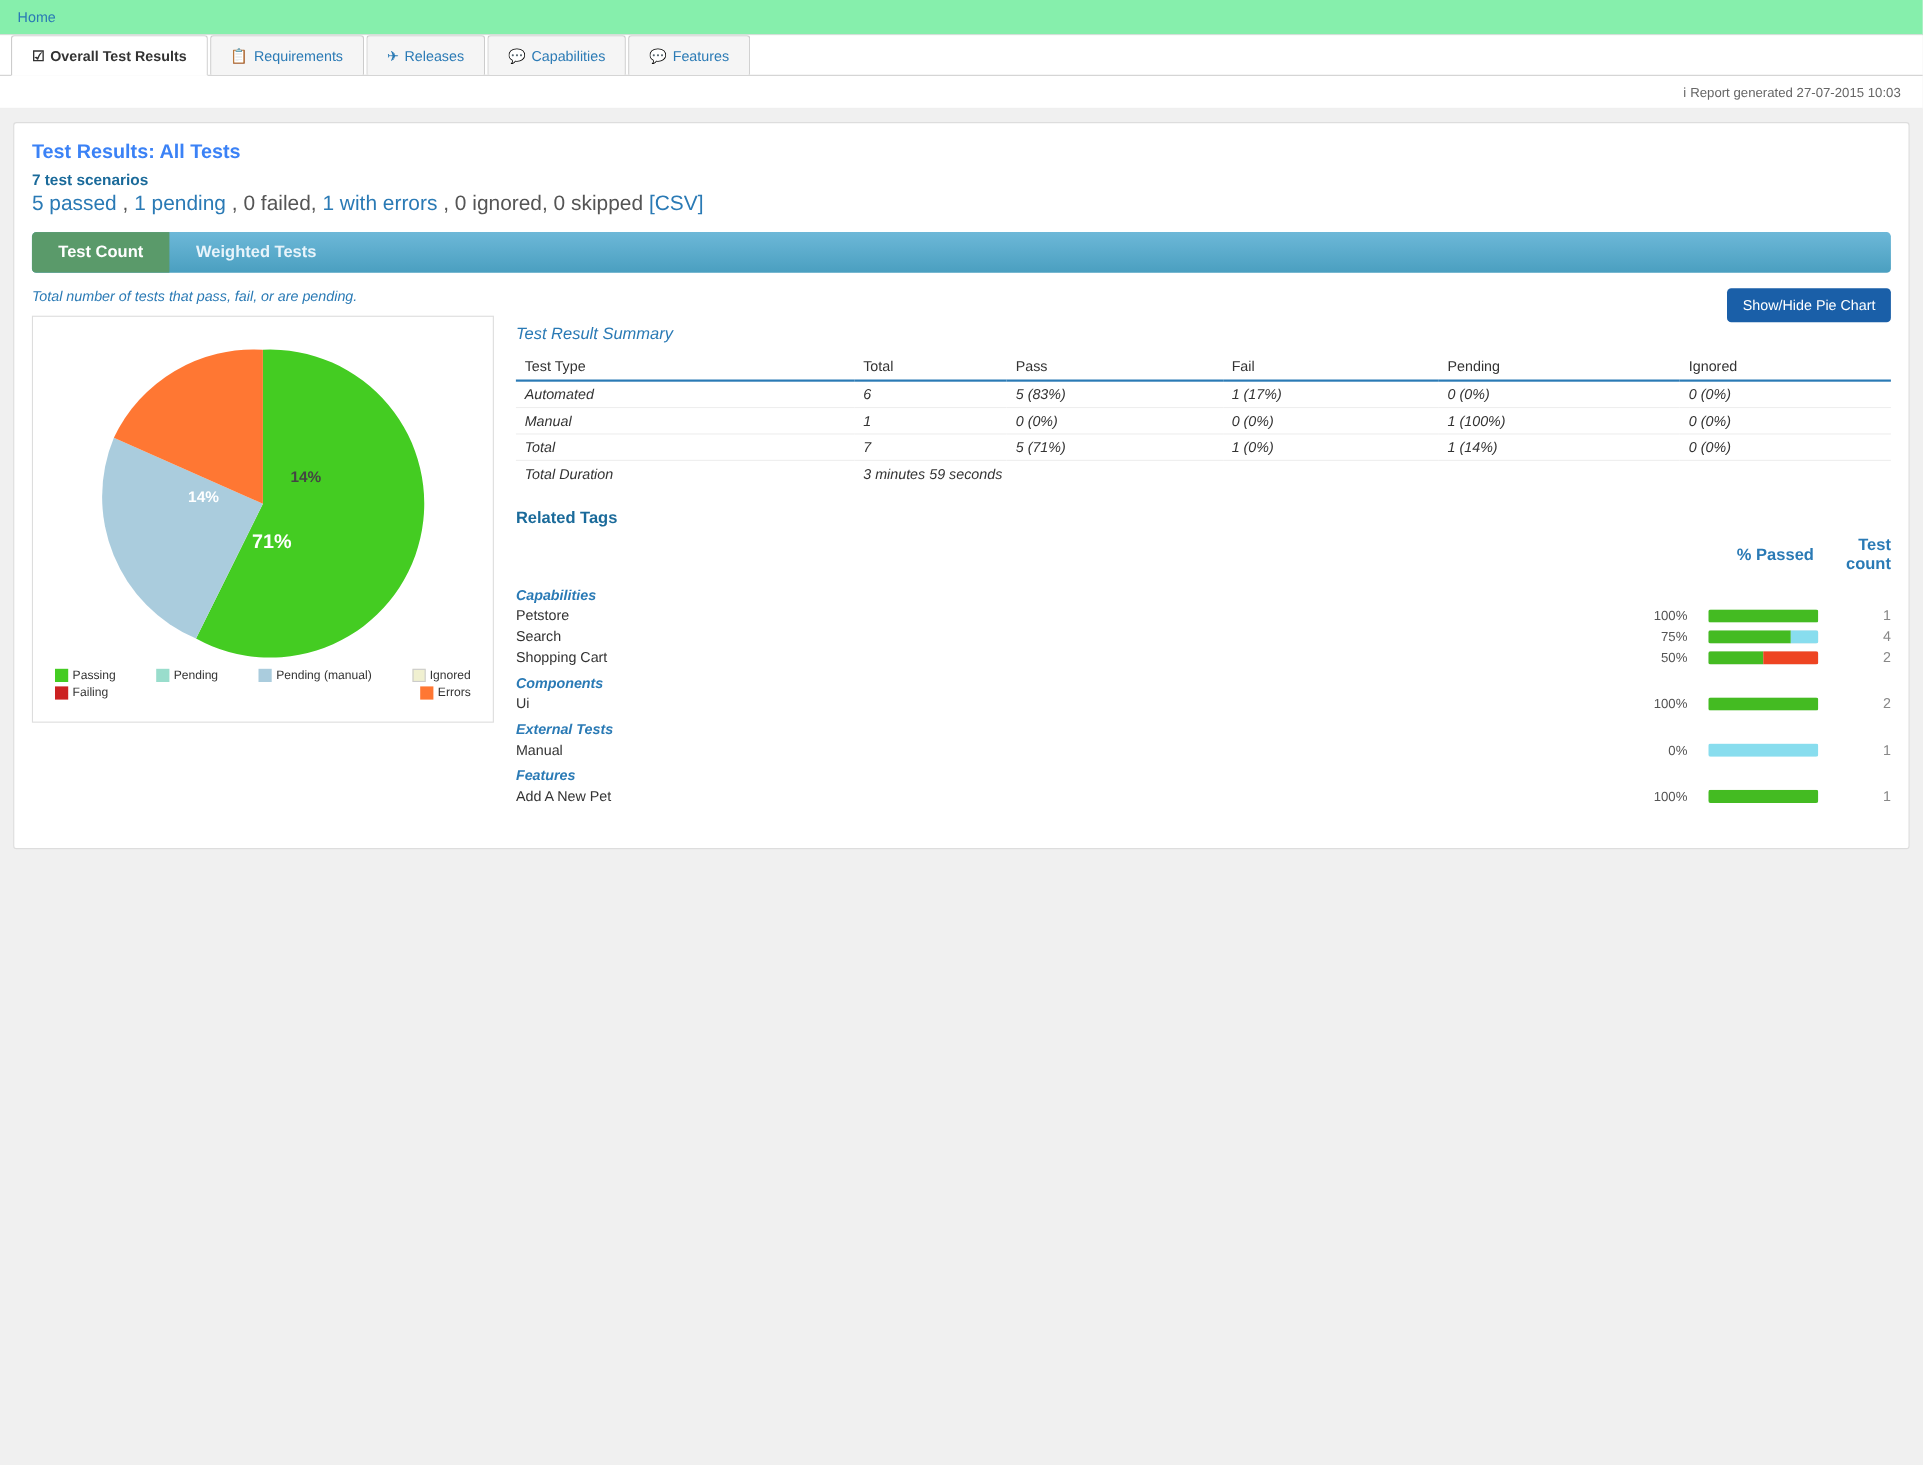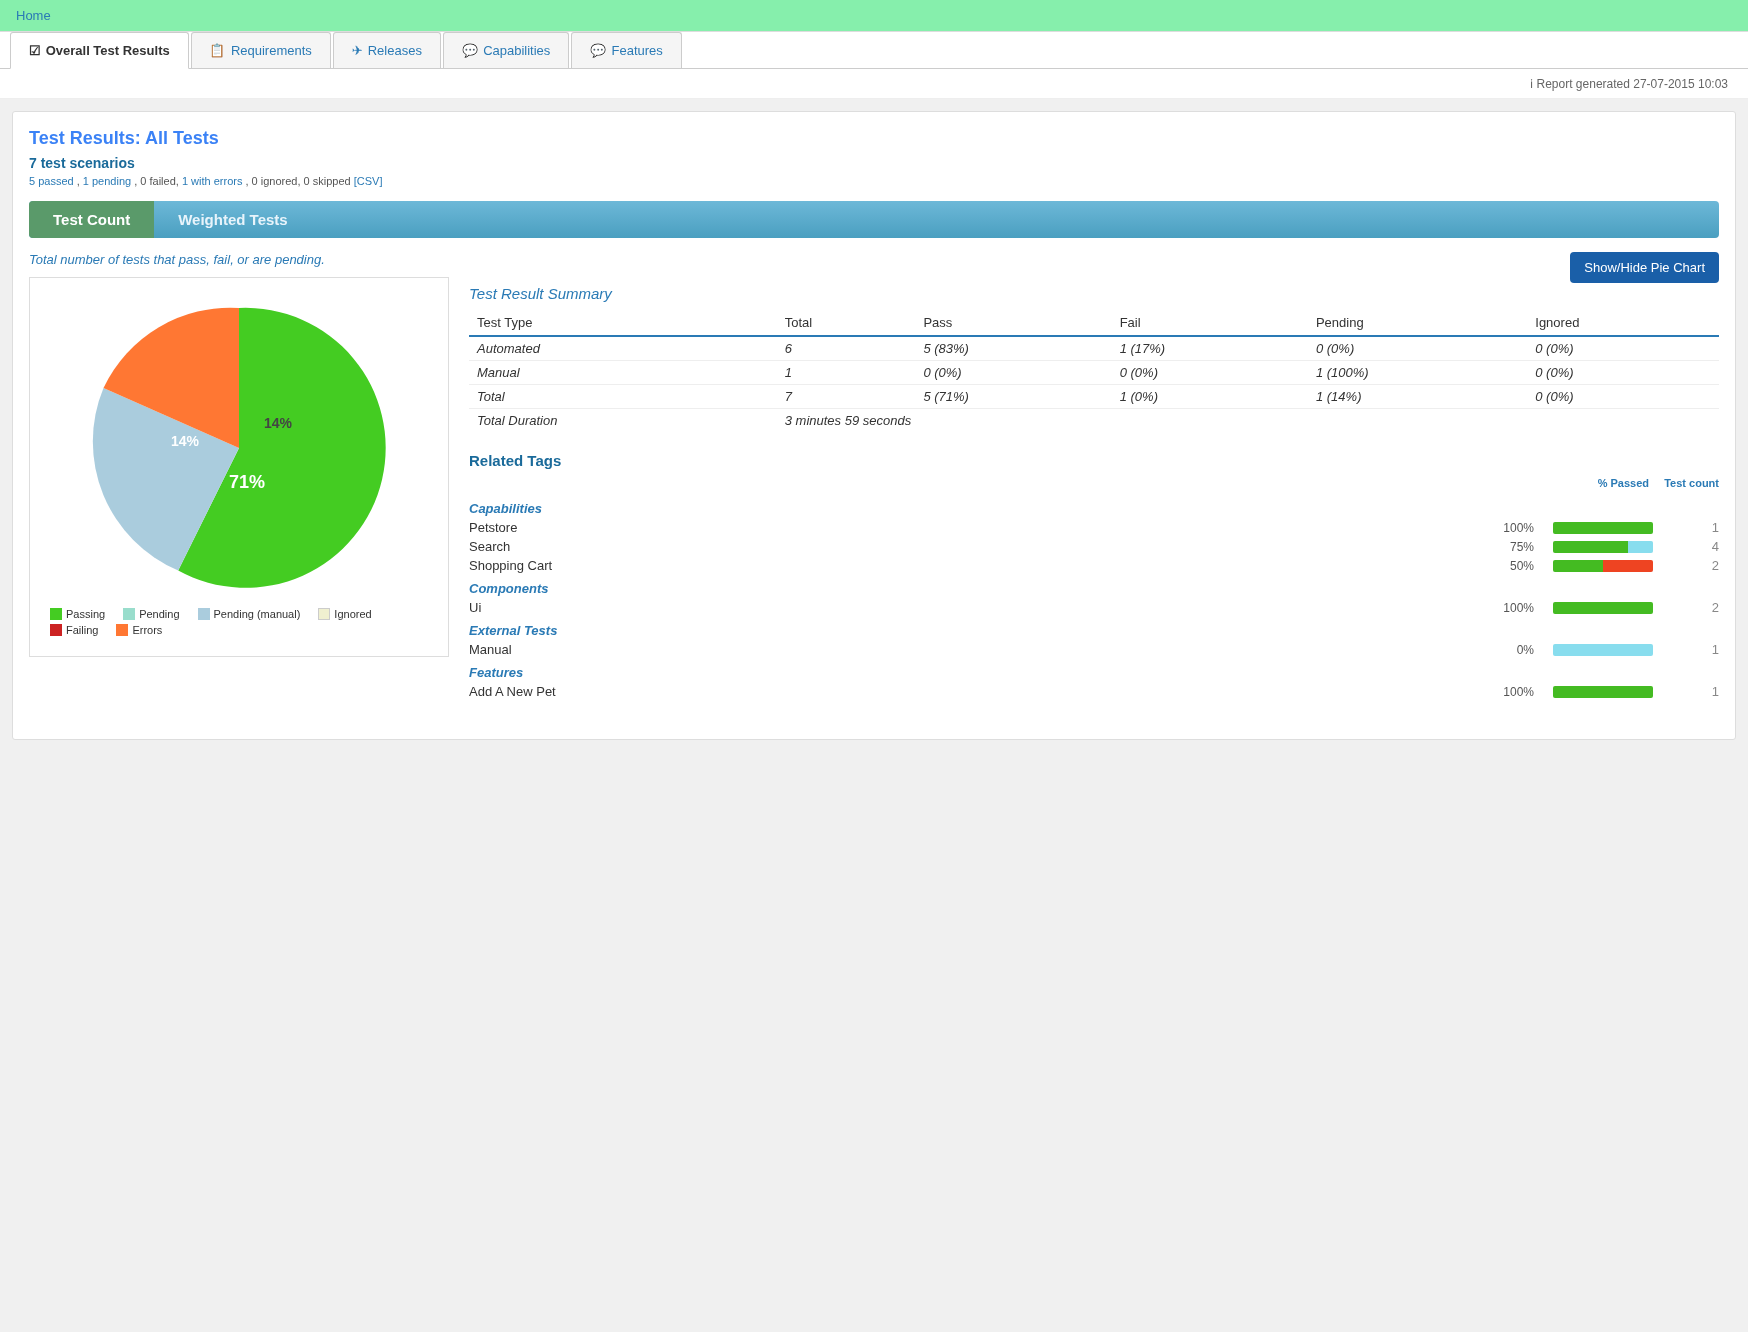--- a/index.html
+++ b/index.html
@@ -73,21 +73,21 @@
       font-weight: bold;
       margin-bottom: 6px;
     }
     .scenario-count {
       color: #1a6a9a;
       font-weight: bold;
       font-size: 14px;
       margin-bottom: 4px;
     }
     .scenario-summary {
-      font-size: 11px;
+      font-size: 19px;
       color: #555;
       margin-bottom: 14px;
     }
     .scenario-summary a {
       color: #2a7ab5;
     }
 
     .toggle-tabs {
       display: flex;
       background: linear-gradient(to bottom, #6db8d8, #4a9fc0);
@@ -138,22 +138,21 @@
     .pie-svg {
       width: 300px;
       height: 300px;
     }
 
     .legend {
       display: flex;
       flex-wrap: wrap;
       gap: 4px 18px;
       font-size: 11px;
-      margin-top: 10px;
-      justify-content: flex-start;
+      justify-content: space-between;
     }
     .legend-item {
       display: flex;
       align-items: center;
       gap: 4px;
     }
     .legend-color {
       width: 12px;
       height: 12px;
       display: inline-block;
@@ -208,21 +207,21 @@
     }
     .related-tags-title {
       color: #1a6a9a;
       font-size: 15px;
       font-weight: bold;
       margin-bottom: 8px;
     }
     .tags-header {
       display: flex;
       align-items: center;
-      font-size: 11px;
+      font-size: 15px;
       color: #2a7ab5;
       font-weight: bold;
       margin-bottom: 12px;
       padding-left: 0;
     }
     .tags-header .col-name { flex: 1; }
     .tags-header .col-passed { width: 160px; text-align: right; padding-right: 10px; }
     .tags-header .col-count { width: 60px; text-align: right; }
 
     .tag-category {

